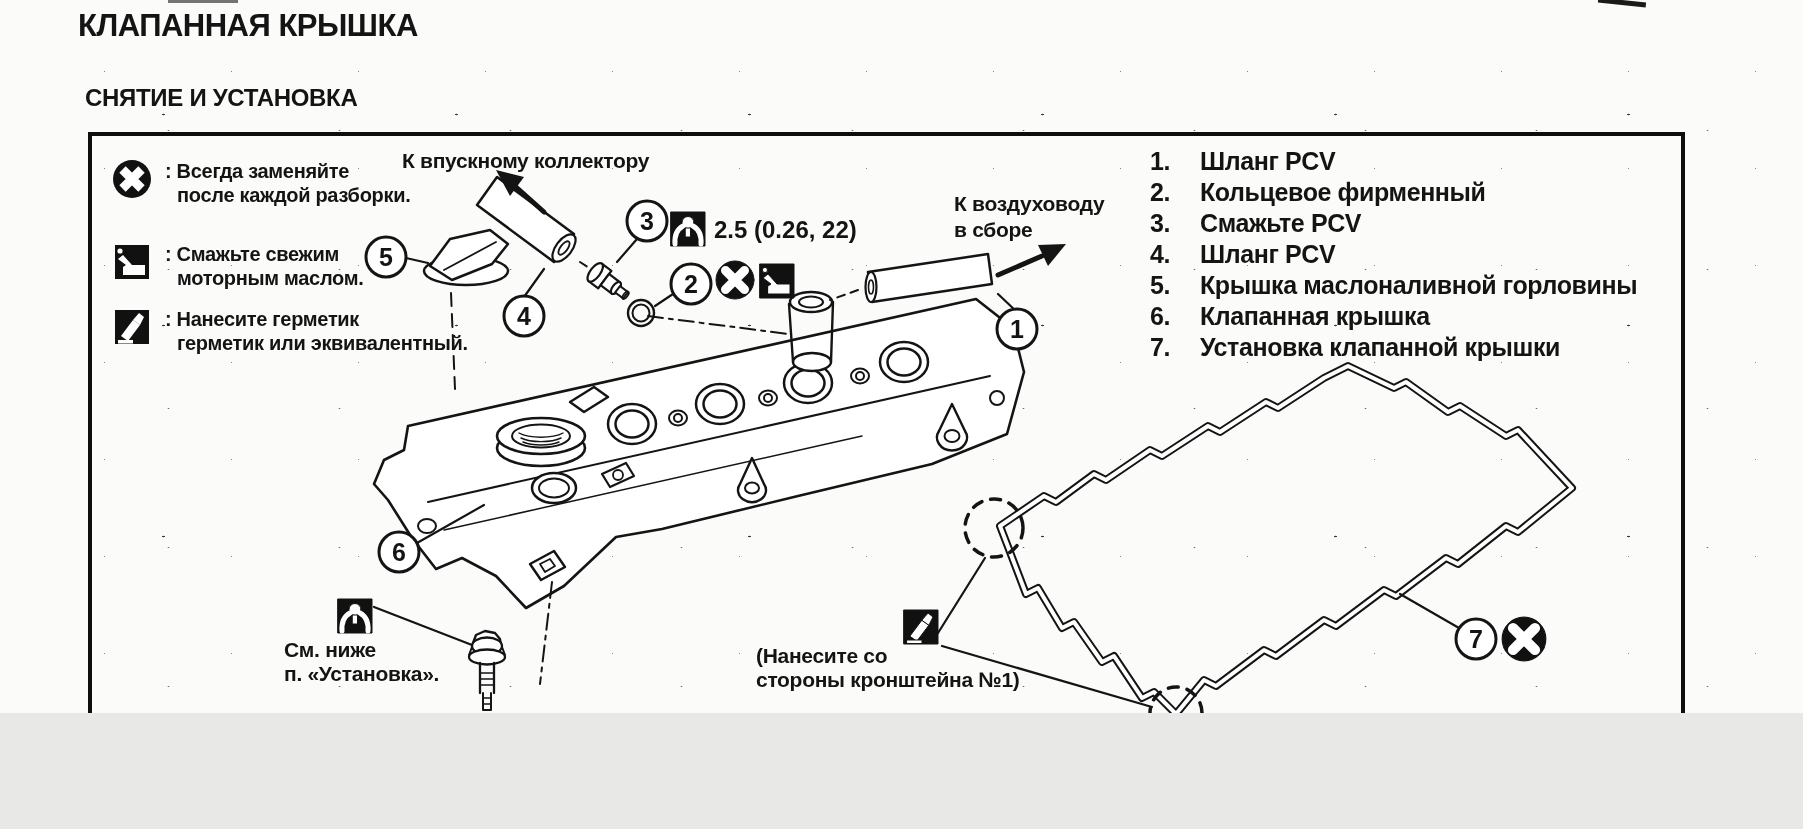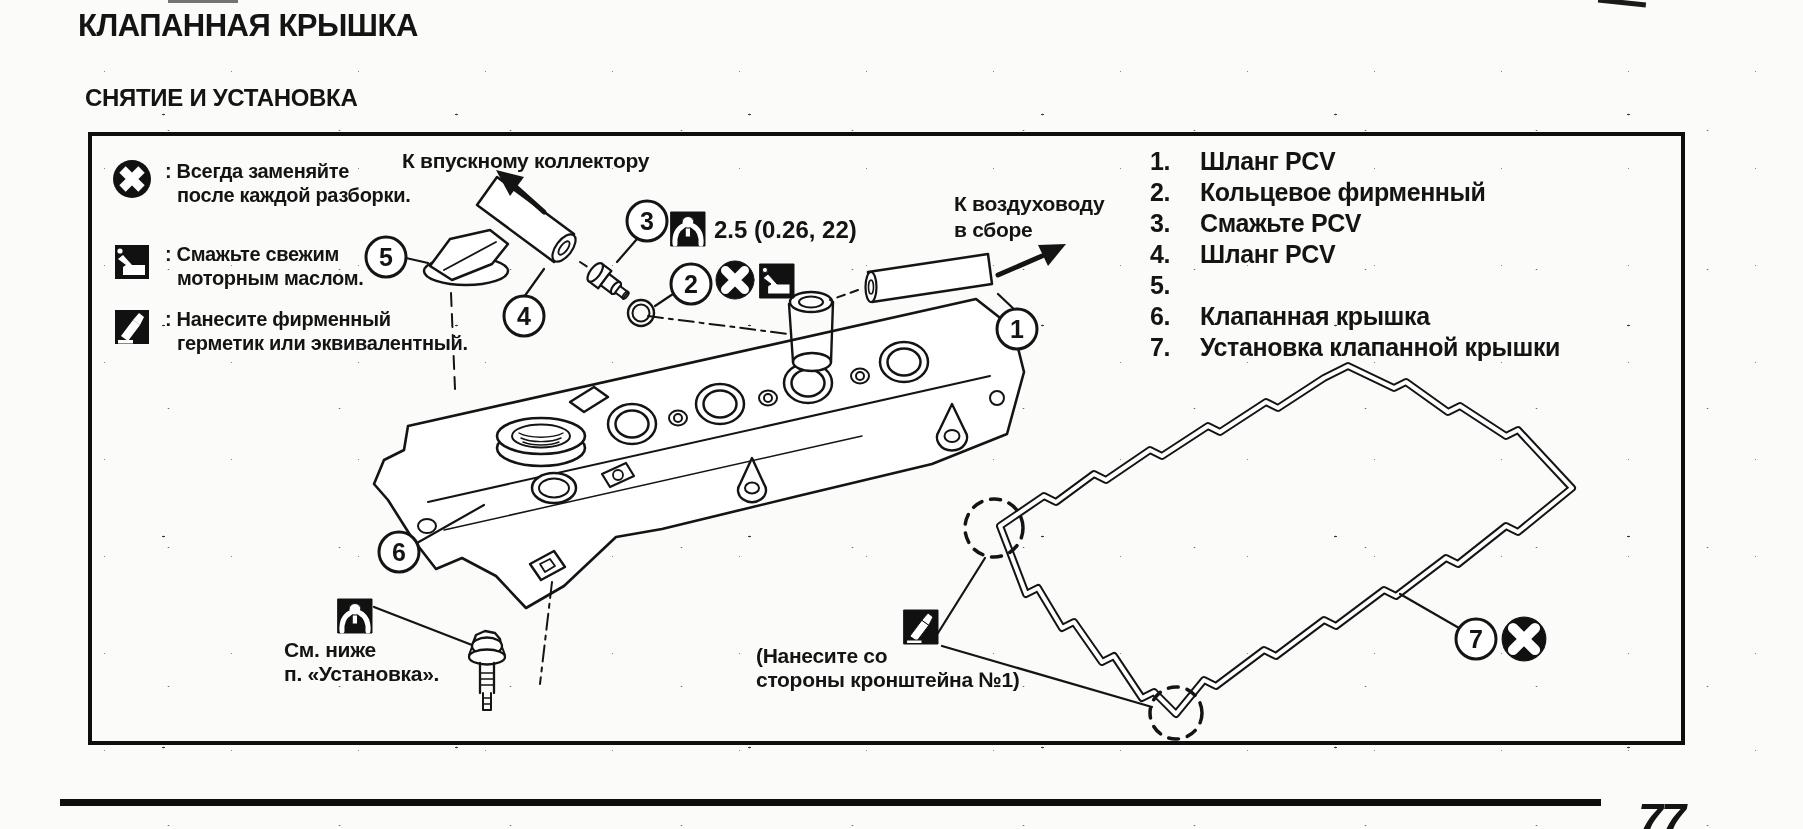--- a/index.html
+++ b/index.html
@@ -1,17 +1,17 @@
 <!DOCTYPE html>
 <html><head>
 <meta charset="utf-8">
 <style>
   html,body{margin:0;padding:0;background:#e8e8e6;}
   .page{
-    position:relative;width:1803px;height:829px;background:#fbfbfa;overflow:hidden;
+    position:relative;width:1803px;height:713px;background:#fbfbfa;overflow:hidden;
     font-family:"Liberation Sans",sans-serif;color:#141414;
     background-image:
       radial-gradient(#3a3a3a 1px, transparent 1.5px),
       radial-gradient(#6a6a6a 0.7px, transparent 1.1px),
       radial-gradient(#8a8a8a 0.6px, transparent 1px);
     background-size:293px 211px,171px 139px,127px 97px;
     background-position:17px 9px,83px 61px,41px 23px;
   }
   .page-title{position:absolute;left:78px;top:8px;font-size:31px;font-weight:700;letter-spacing:-0.5px;}
   .page-subtitle{position:absolute;left:85px;top:84px;font-size:24px;font-weight:700;letter-spacing:-0.3px;}
@@ -87,21 +87,21 @@
       <div class="ltext">
         <span>: Всегда заменяйте</span>
         <span class="l2">после каждой разборки.</span>
       </div>
     </div>
     <div class="legend-row" style="top:171px;">
       <svg class="licon" viewBox="-20 -20 40 40">
           <use href="#ic-seal"></use>
         </svg>
       <div class="ltext">
-        <span>: Нанесите фирменный</span>
+        <span>: Нанесите герметик</span>
         <span class="l2">герметик или эквивалентный.</span>
       </div>
     </div>
 
     <div class="parts-list">
       <div class="part-row">
           <span class="num">1.</span>
           <span>Шланг PCV</span>
         </div>
       <div class="part-row">
@@ -111,20 +111,21 @@
       <div class="part-row">
           <span class="num">3.</span>
           <span>Смажьте PCV</span>
         </div>
       <div class="part-row">
           <span class="num">4.</span>
           <span>Шланг PCV</span>
         </div>
       <div class="part-row">
           <span class="num">5.</span>
+          <span>Крышка маслоналивной горловины</span>
         </div>
       <div class="part-row">
           <span class="num">6.</span>
           <span>Клапанная крышка</span>
         </div>
       <div class="part-row">
           <span class="num">7.</span>
           <span>Установка клапанной крышки</span>
         </div>
     </div>

